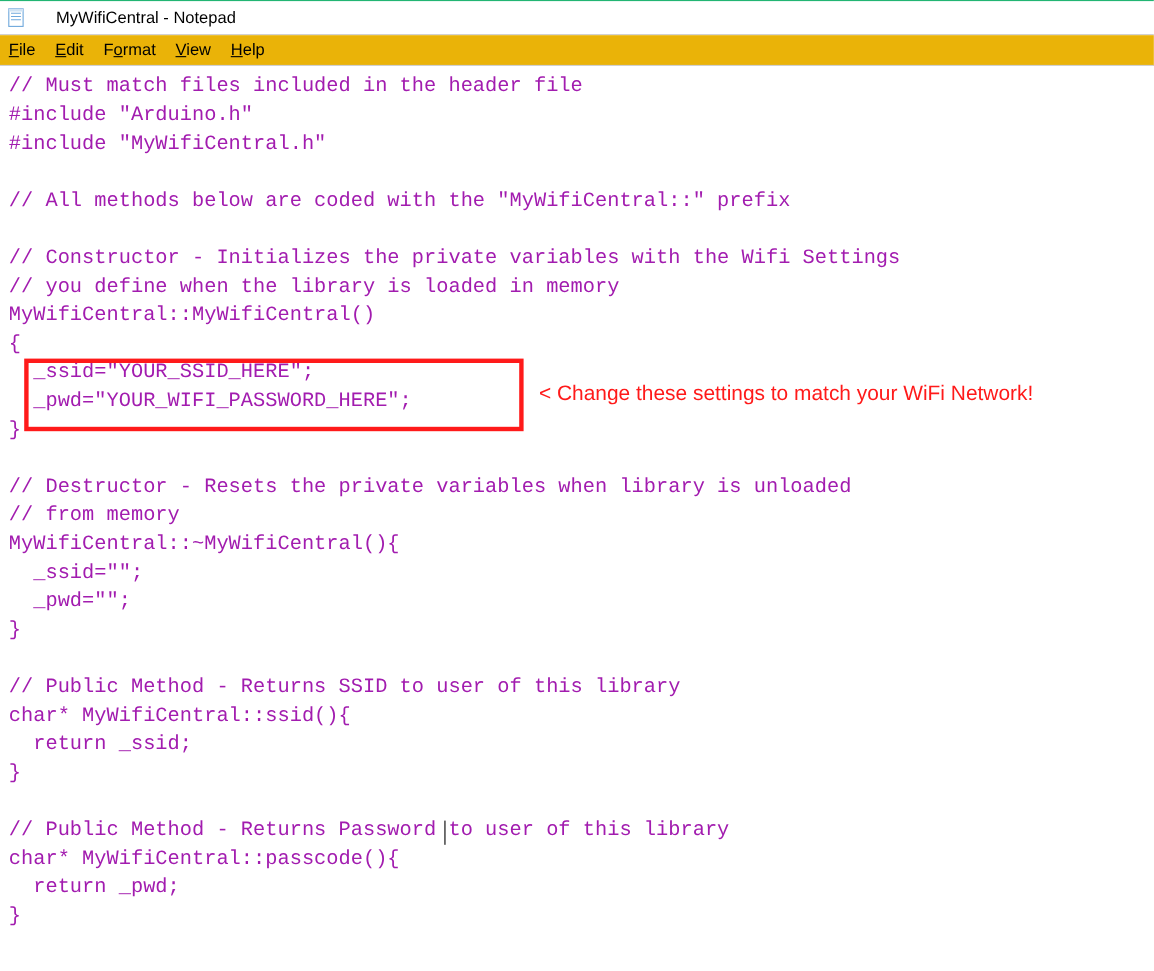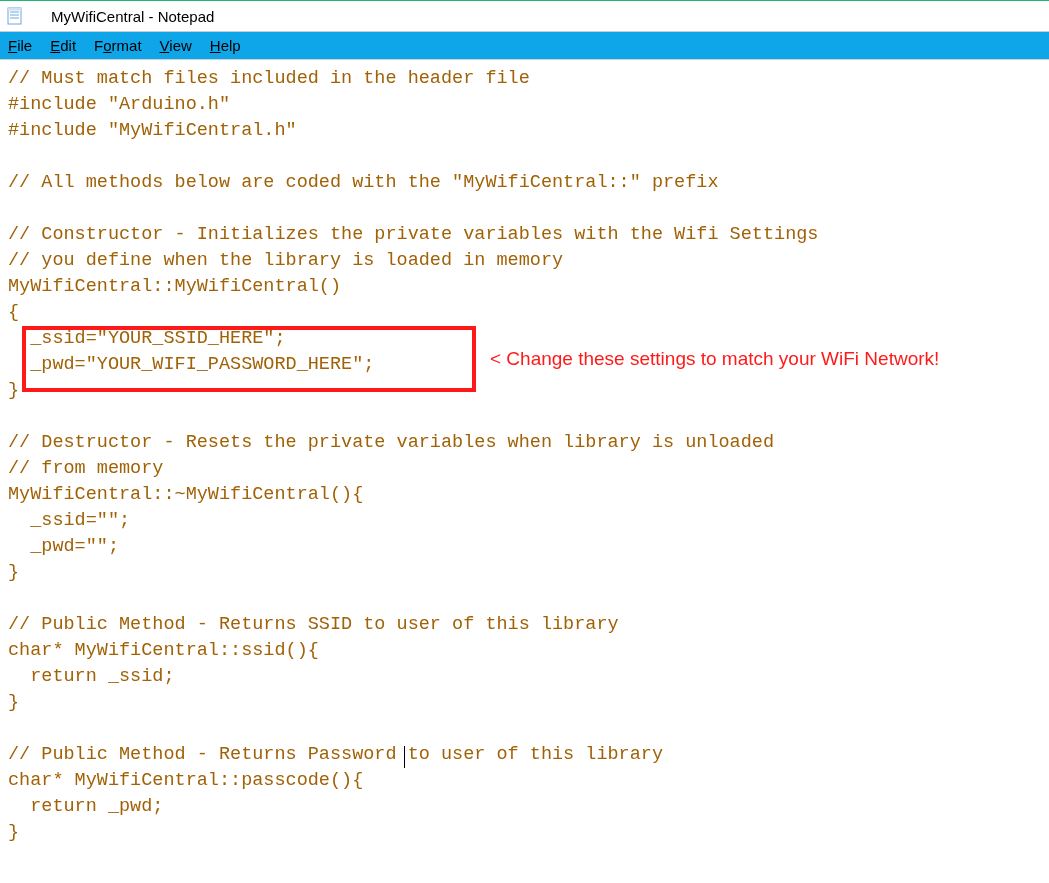--- a/index.html
+++ b/index.html
@@ -29,38 +29,38 @@
     align-items: center; justify-content: center;
   }
   .menubar {
     height: 28px;
     border-bottom: 1px solid #d0d0d0;
     display: flex;
     align-items: center;
     padding: 0 4px;
     font-size: 15px;
     gap: 10px;
-    background: #0ea5e9;
+    background: #eab308;
   }
   .menu-item {
     cursor: default;
     padding: 2px 4px;
   }
   .menu-item .ul { text-decoration: underline; }
   .content-wrap {
     position: relative;
     padding: 6px 8px;
   }
   pre.code {
     margin: 0;
     font-family: Consolas, "Courier New", monospace;
     font-size: 18.5px;
     line-height: 26px;
     white-space: pre;
-    color: #a16207;
+    color: #a21caf;
     position: relative;
     z-index: 1;
   }
   .highlight-box {
     position: absolute;
     border: 4px solid #ff1a1a;
     z-index: 2;
     pointer-events: none;
   }
   .annotation {

